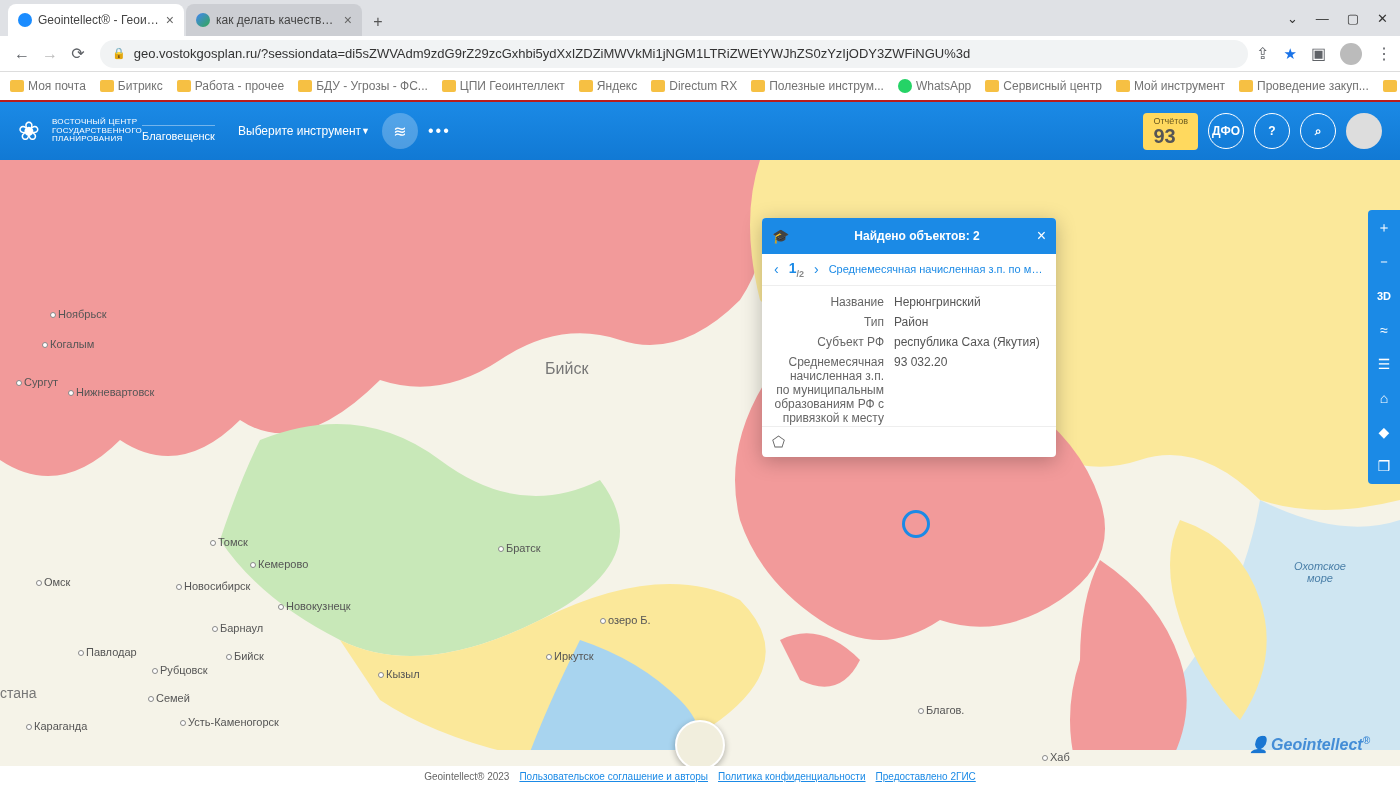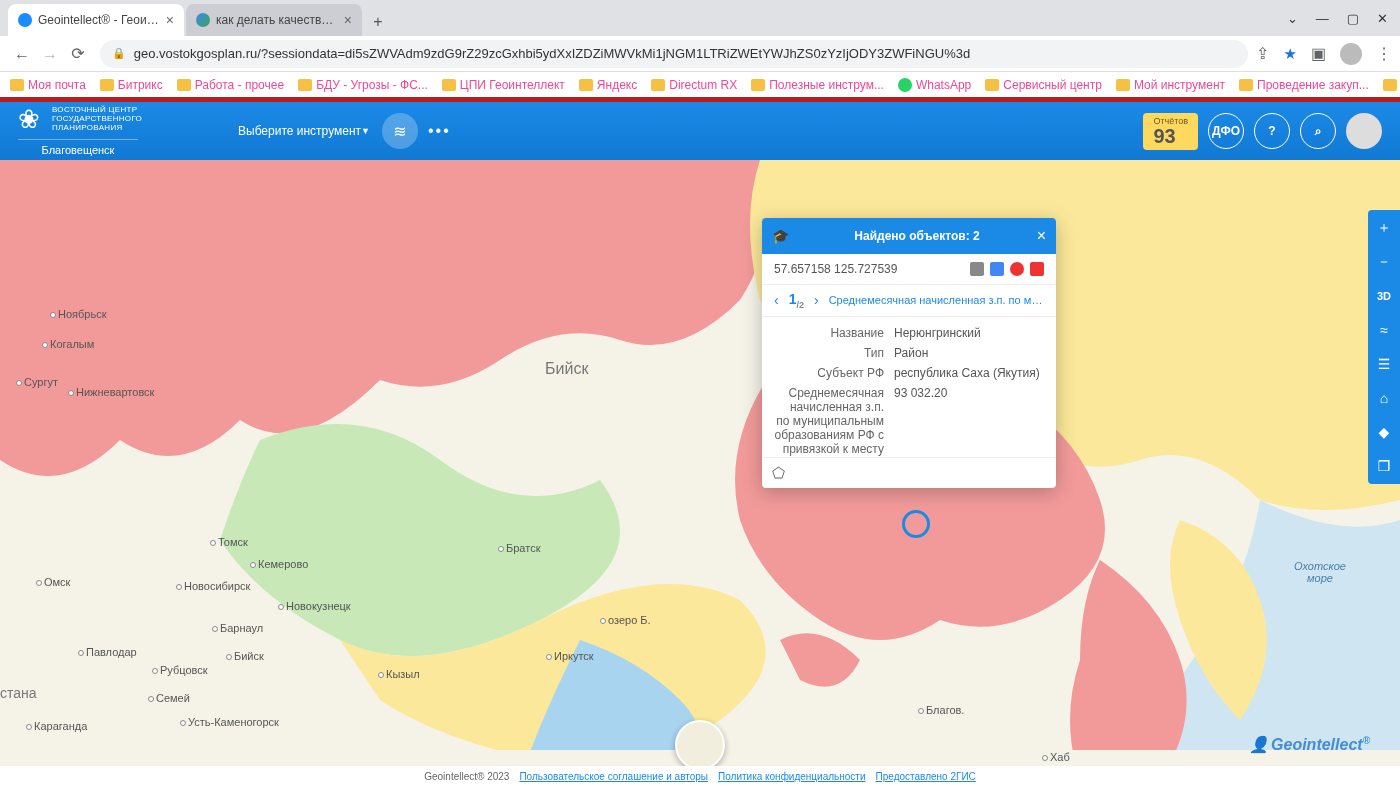--- a/index.html
+++ b/index.html
@@ -20,32 +20,32 @@
 
 .addrbar{height:36px;background:#fff;display:flex;align-items:center;padding:0 8px;border-bottom:1px solid #ddd}
 .navbtn{width:28px;height:28px;display:flex;align-items:center;justify-content:center;color:#606368;font-size:16px;cursor:pointer}
 .navbtn.dis{color:#bbb}
 .omnibox{flex:1;height:28px;background:#f1f3f4;border-radius:14px;display:flex;align-items:center;padding:0 12px;margin:0 8px;font-size:13px;color:#333}
 .omnibox .lock{margin-right:8px;color:#666;font-size:11px}
 .addrbar .right-icons{display:flex;align-items:center;gap:14px;color:#606368}
 .addrbar .star{color:#1a73e8;font-size:15px}
 .addrbar .avatar{width:22px;height:22px;border-radius:50%;background:#bbb}
 
-.bmbar{height:30px;background:#fff;display:flex;align-items:center;padding:0 10px;border-bottom:5px solid #b91c1c;font-size:12px;color:#ec4899;gap:14px;overflow:hidden;white-space:nowrap}
+.bmbar{height:30px;background:#fff;display:flex;align-items:center;padding:0 10px;border-bottom:2px solid #b91c1c;font-size:12px;color:#737373;gap:14px;overflow:hidden;white-space:nowrap}
 .bm{display:flex;align-items:center;gap:4px;cursor:pointer}
 .bm .fld{width:14px;height:12px;background:#f6c043;border-radius:2px}
 .bm .wa{width:14px;height:14px;background:#25d366;border-radius:50%}
 
 
 .apphdr{height:58px;background:linear-gradient(#1b8ae6,#1179d4);display:flex;align-items:center;padding:0 18px;color:#fff;position:relative}
 .logo{display:flex;align-items:center;gap:8px}
 .logo-flower{width:26px;height:26px;position:relative}
 .logo-flower::before{content:"❀";font-size:26px;color:#fff;line-height:26px}
 .logo-text{font-size:8px;line-height:1.1;text-transform:uppercase;letter-spacing:.3px}
-.logo-wrap{display:flex;flex-direction:column;width:160px}
+.logo-wrap{display:flex;flex-direction:row;align-items:center;width:160px}
 .logo-city{font-size:11px;margin-top:6px;border-top:1px solid rgba(255,255,255,.4);padding-top:4px;width:120px;text-align:center}
 .sel-tool{margin-left:60px;display:flex;align-items:center;font-size:12px;cursor:pointer}
 .sel-tool .caret{font-size:9px}
 .toolbtn{width:36px;height:36px;border-radius:50%;background:rgba(255,255,255,.25);display:flex;align-items:center;justify-content:center;margin-left:12px;cursor:pointer;font-size:16px}
 .dots{margin-left:10px;color:#fff;font-size:16px;letter-spacing:2px;cursor:pointer}
 .hdr-right{margin-left:auto;display:flex;align-items:center;gap:10px}
 .reports{background:#ffd95e;color:#333;border-radius:4px;padding:4px 10px;text-align:left;line-height:1;cursor:pointer}
 .reports .lbl{font-size:9px;color:#6a5a20}
 .reports .num{font-size:20px;font-weight:bold;color:#555}
 .cbtn{width:36px;height:36px;border-radius:50%;border:1.5px solid #fff;display:flex;align-items:center;justify-content:center;font-size:12px;font-weight:bold;cursor:pointer}
@@ -296,29 +296,20 @@
     <div class="tbtn">◆</div>
     <div class="tbtn">❒</div>
   </div>
 
   <div class="popup">
     <div class="popup-hd">
       <span class="icon">🎓</span>
       <span class="title">Найдено объектов: 2</span>
       <span class="x">×</span>
     </div>
-    <div class="popup-coords">
-      <span class="c">57.657158 125.727539</span>
-      <span class="mapicons">
-        <span class="mi" style="background:#888"></span>
-        <span class="mi" style="background:#4285f4"></span>
-        <span class="mi" style="background:#e33;border-radius:50%"></span>
-        <span class="mi" style="background:#e33"></span>
-      </span>
-    </div>
     <div class="popup-nav">
       <span class="arrow">‹</span>
       <span class="pg"><span>1</span><sub>/2</sub></span>
       <span class="arrow">›</span>
       <span class="layer">Среднемесячная начисленная з.п. по мун.об...</span>
     </div>
     <div class="popup-body">
       <div class="prow">
           <div class="k">Название</div>
           <div class="v">Нерюнгринский</div>

